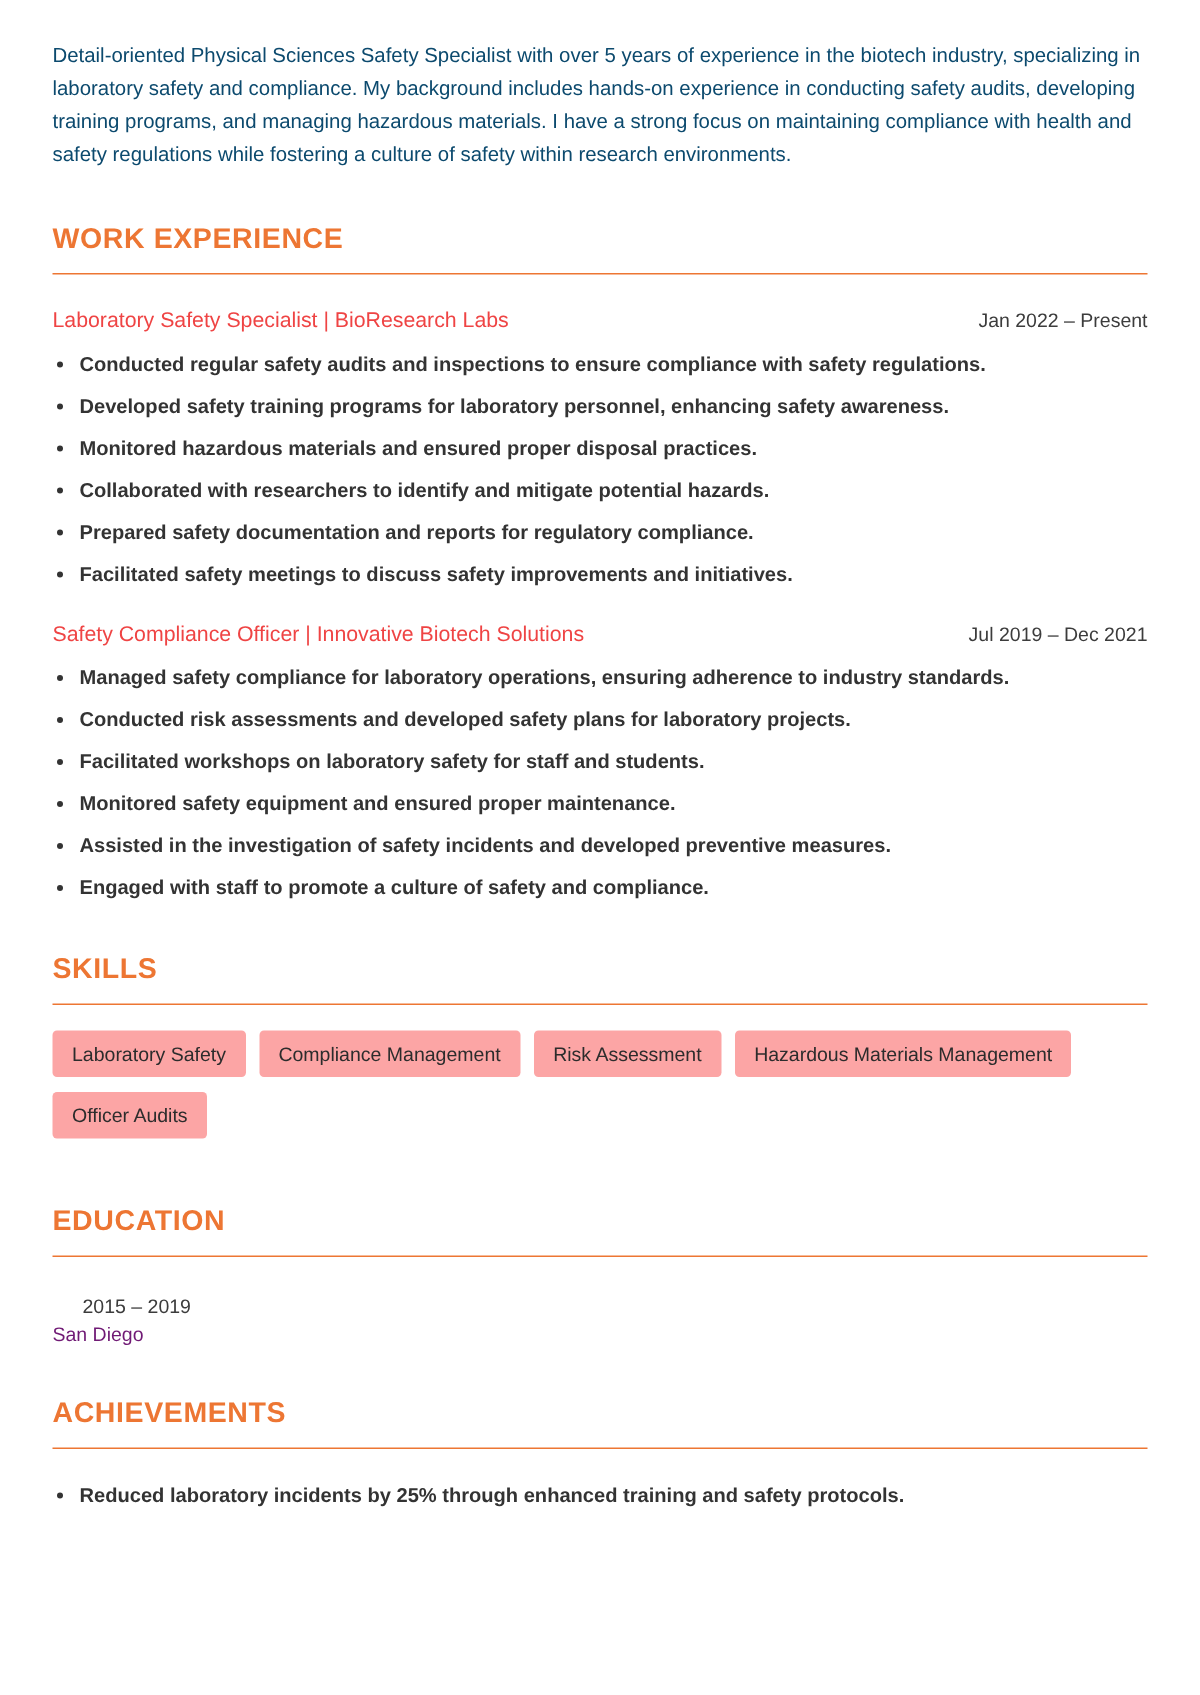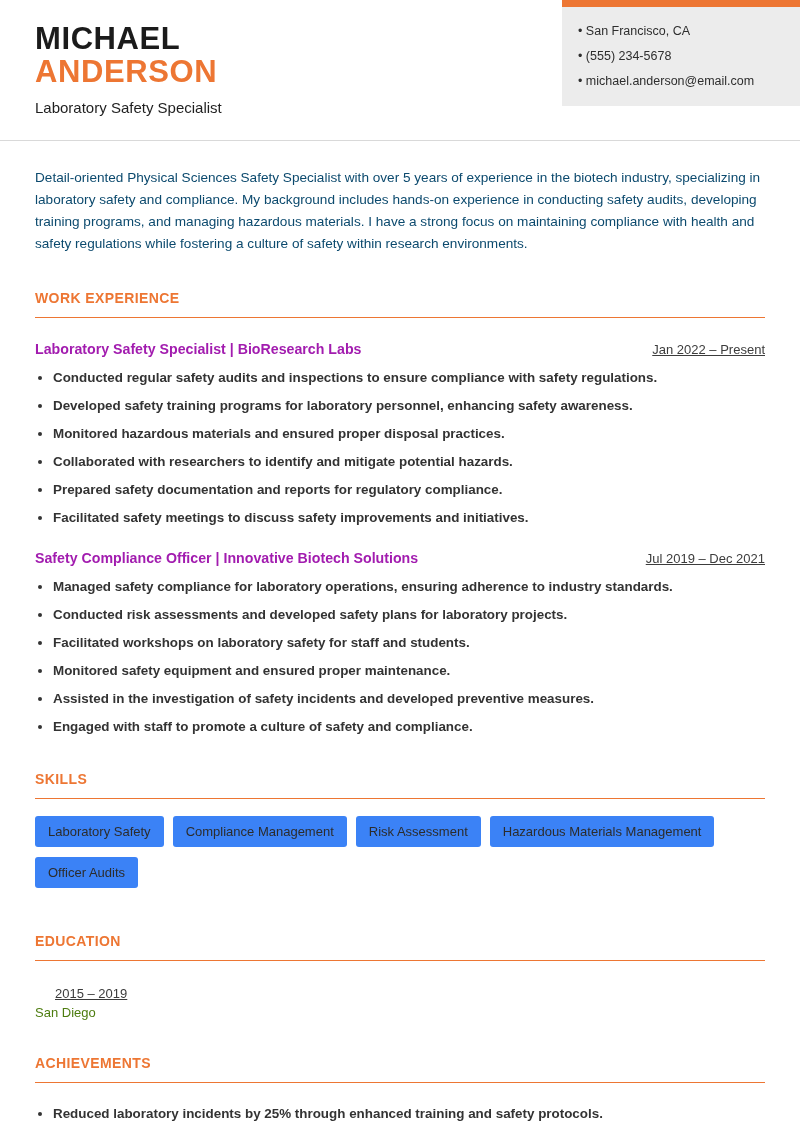--- a/index.html
+++ b/index.html
@@ -46,72 +46,53 @@
     font-size: 13.6px;
     line-height: 1.62;
     color: #0c4a6e;
   }
   .section { margin-top: 35px; }
   .section-heading {
     margin: 0;
     padding-bottom: 11px;
     border-bottom: 1px solid #ED7633;
     color: #ED7633;
-    font-size: 14px;
+    font-size: 19px;
     letter-spacing: 0.4px;
     font-weight: bold;
   }
   .job { margin-top: 23px; }
   .row { display: flex; justify-content: space-between; align-items: baseline; }
-  .job-name { font-size: 14.2px; font-weight: bold; color: #a21caf; }
-  .dates { font-size: 13px; color: #3c3c3c; white-space: nowrap; margin-left: 20px; text-decoration: underline; }
+  .job-name { font-size: 14.2px; font-weight: normal; color: #ef4444; }
+  .dates { font-size: 13px; color: #3c3c3c; white-space: nowrap; margin-left: 20px; }
   ul.bullets { margin: 11px 0 0 0; padding-left: 18px; font-weight: bold; }
   ul.bullets li {
     font-size: 13.4px;
     color: #333333;
     margin: 0 0 8.5px 0;
     line-height: 1.45;
   }
   .tags { display: flex; flex-wrap: wrap; margin-top: 17px; }
   .tag {
-    background: #3b82f6;
+    background: #fca5a5;
     color: #2c2c2c;
     font-size: 13px;
     padding: 8px 13px;
     margin: 0 9px 10px 0;
     border-radius: 3px;
     white-space: nowrap;
   }
   .edu-entry { margin-top: 25px; }
-  .edu-loc { margin-top: 4px; font-size: 13px; color: #4d7c0f; }
+  .edu-loc { margin-top: 4px; font-size: 13px; color: #701a75; }
 </style>
 </head>
 <body>
 
 <div class="page">
 
-  <div class="header">
-    <div class="name-block">
-      <h1 class="name">
-        <span class="first">MICHAEL</span>
-        <span class="last">ANDERSON</span>
-      </h1>
-      <div class="header-job-title">Laboratory Safety Specialist</div>
-    </div>
-    <div class="contact-wrap">
-      <div class="accent-bar"></div>
-      <div class="contact-box">
-        <ul>
-          <li>San Francisco, CA</li>
-          <li>(555) 234-5678</li>
-          <li>michael.anderson@email.com</li>
-        </ul>
-      </div>
-    </div>
-  </div>
 
   <div class="content">
 
     <p class="summary">Detail-oriented Physical Sciences Safety Specialist with over 5 years of experience in the biotech industry, specializing in laboratory safety and compliance. My background includes hands-on experience in conducting safety audits, developing training programs, and managing hazardous materials. I have a strong focus on maintaining compliance with health and safety regulations while fostering a culture of safety within research environments.</p>
 
     <div class="section">
       <h2 class="section-heading">WORK EXPERIENCE</h2>
 
       <div class="job">
         <div class="row">

